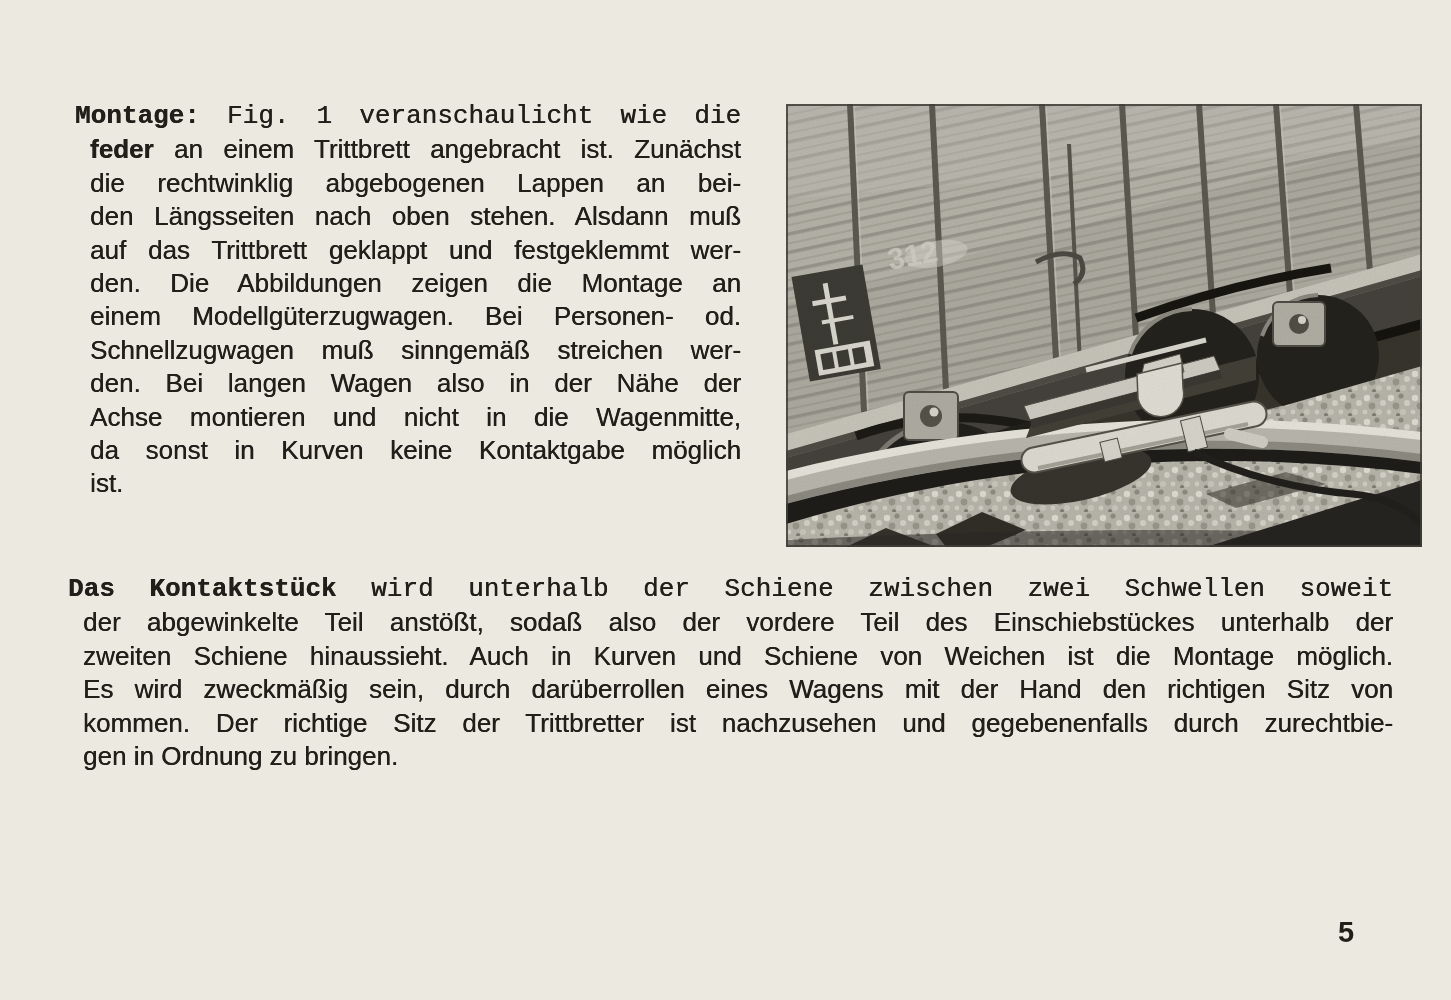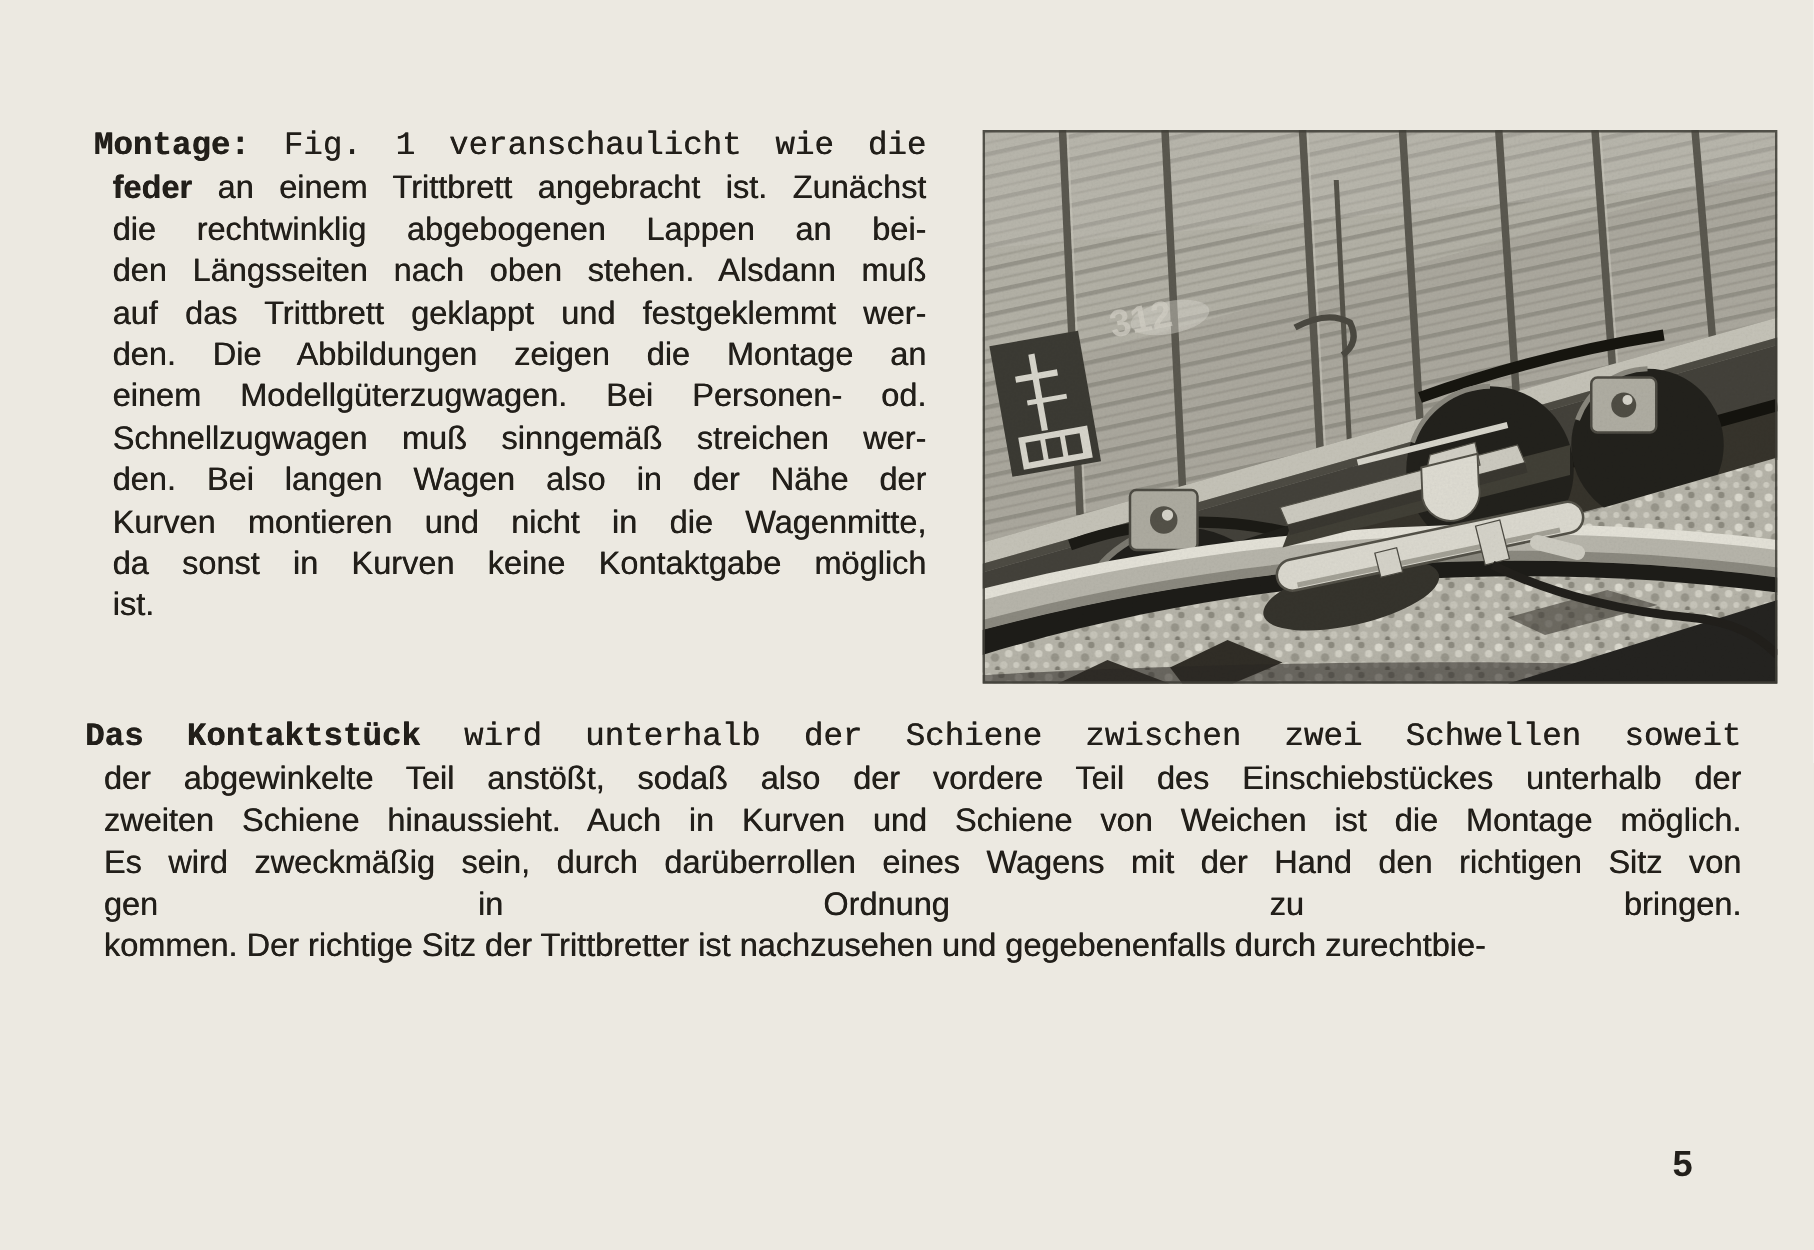--- a/index.html
+++ b/index.html
@@ -39,21 +39,21 @@
   <div class="para para1">
       <div class="pline"><b>Montage:</b> Fig. 1 veranschaulicht wie die <b>Kontakt-</b></div>
       <div class="pline"><b>feder</b> an einem Trittbrett angebracht ist. Zunächst</div>
       <div class="pline">die rechtwinklig abgebogenen Lappen an bei-</div>
       <div class="pline">den Längsseiten nach oben stehen. Alsdann muß</div>
       <div class="pline">auf das Trittbrett geklappt und festgeklemmt wer-</div>
       <div class="pline">den. Die Abbildungen zeigen die Montage an</div>
       <div class="pline">einem Modellgüterzugwagen. Bei Personen- od.</div>
       <div class="pline">Schnellzugwagen muß sinngemäß streichen wer-</div>
       <div class="pline">den. Bei langen Wagen also in der Nähe der</div>
-      <div class="pline">Kurven montieren und nicht in die Wagenmitte,</div>
+      <div class="pline">Achse montieren und nicht in die Wagenmitte,</div>
       <div class="pline">da sonst in Kurven keine Kontaktgabe möglich</div>
       <div class="pline">ist.</div>
     </div>
 
   <figure class="photo">
     <svg viewBox="0 0 636 443" xmlns="http://www.w3.org/2000/svg">
       <defs>
         <clipPath id="ph">
             <rect x="0" y="0" width="636" height="443"></rect>
           </clipPath>
@@ -196,19 +196,19 @@
 
       <rect x="1" y="1" width="634" height="441" fill="none" stroke="#403e37" stroke-width="2" opacity="0.85"></rect>
     </svg>
   </figure>
 
   <div class="para para2">
       <div class="pline"><b>Das Kontaktstück</b> wird unterhalb der Schiene zwischen zwei Schwellen soweit eingeschoben, bis</div>
       <div class="pline">der abgewinkelte Teil anstößt, sodaß also der vordere Teil des Einschiebstückes unterhalb der</div>
       <div class="pline">zweiten Schiene hinaussieht. Auch in Kurven und Schiene von Weichen ist die Montage möglich.</div>
       <div class="pline">Es wird zweckmäßig sein, durch darüberrollen eines Wagens mit der Hand den richtigen Sitz von</div>
+      <div class="pline">kommen. Der richtige Sitz der Trittbretter ist nachzusehen und gegebenenfalls durch zurechtbie-</div>
       <div class="pline">gen in Ordnung zu bringen.</div>
-      <div class="pline">kommen. Der richtige Sitz der Trittbretter ist nachzusehen und gegebenenfalls durch zurechtbie-</div>
     </div>
 
   <div class="pagenum">5</div>
 
 </div>
 
 </body></html>

